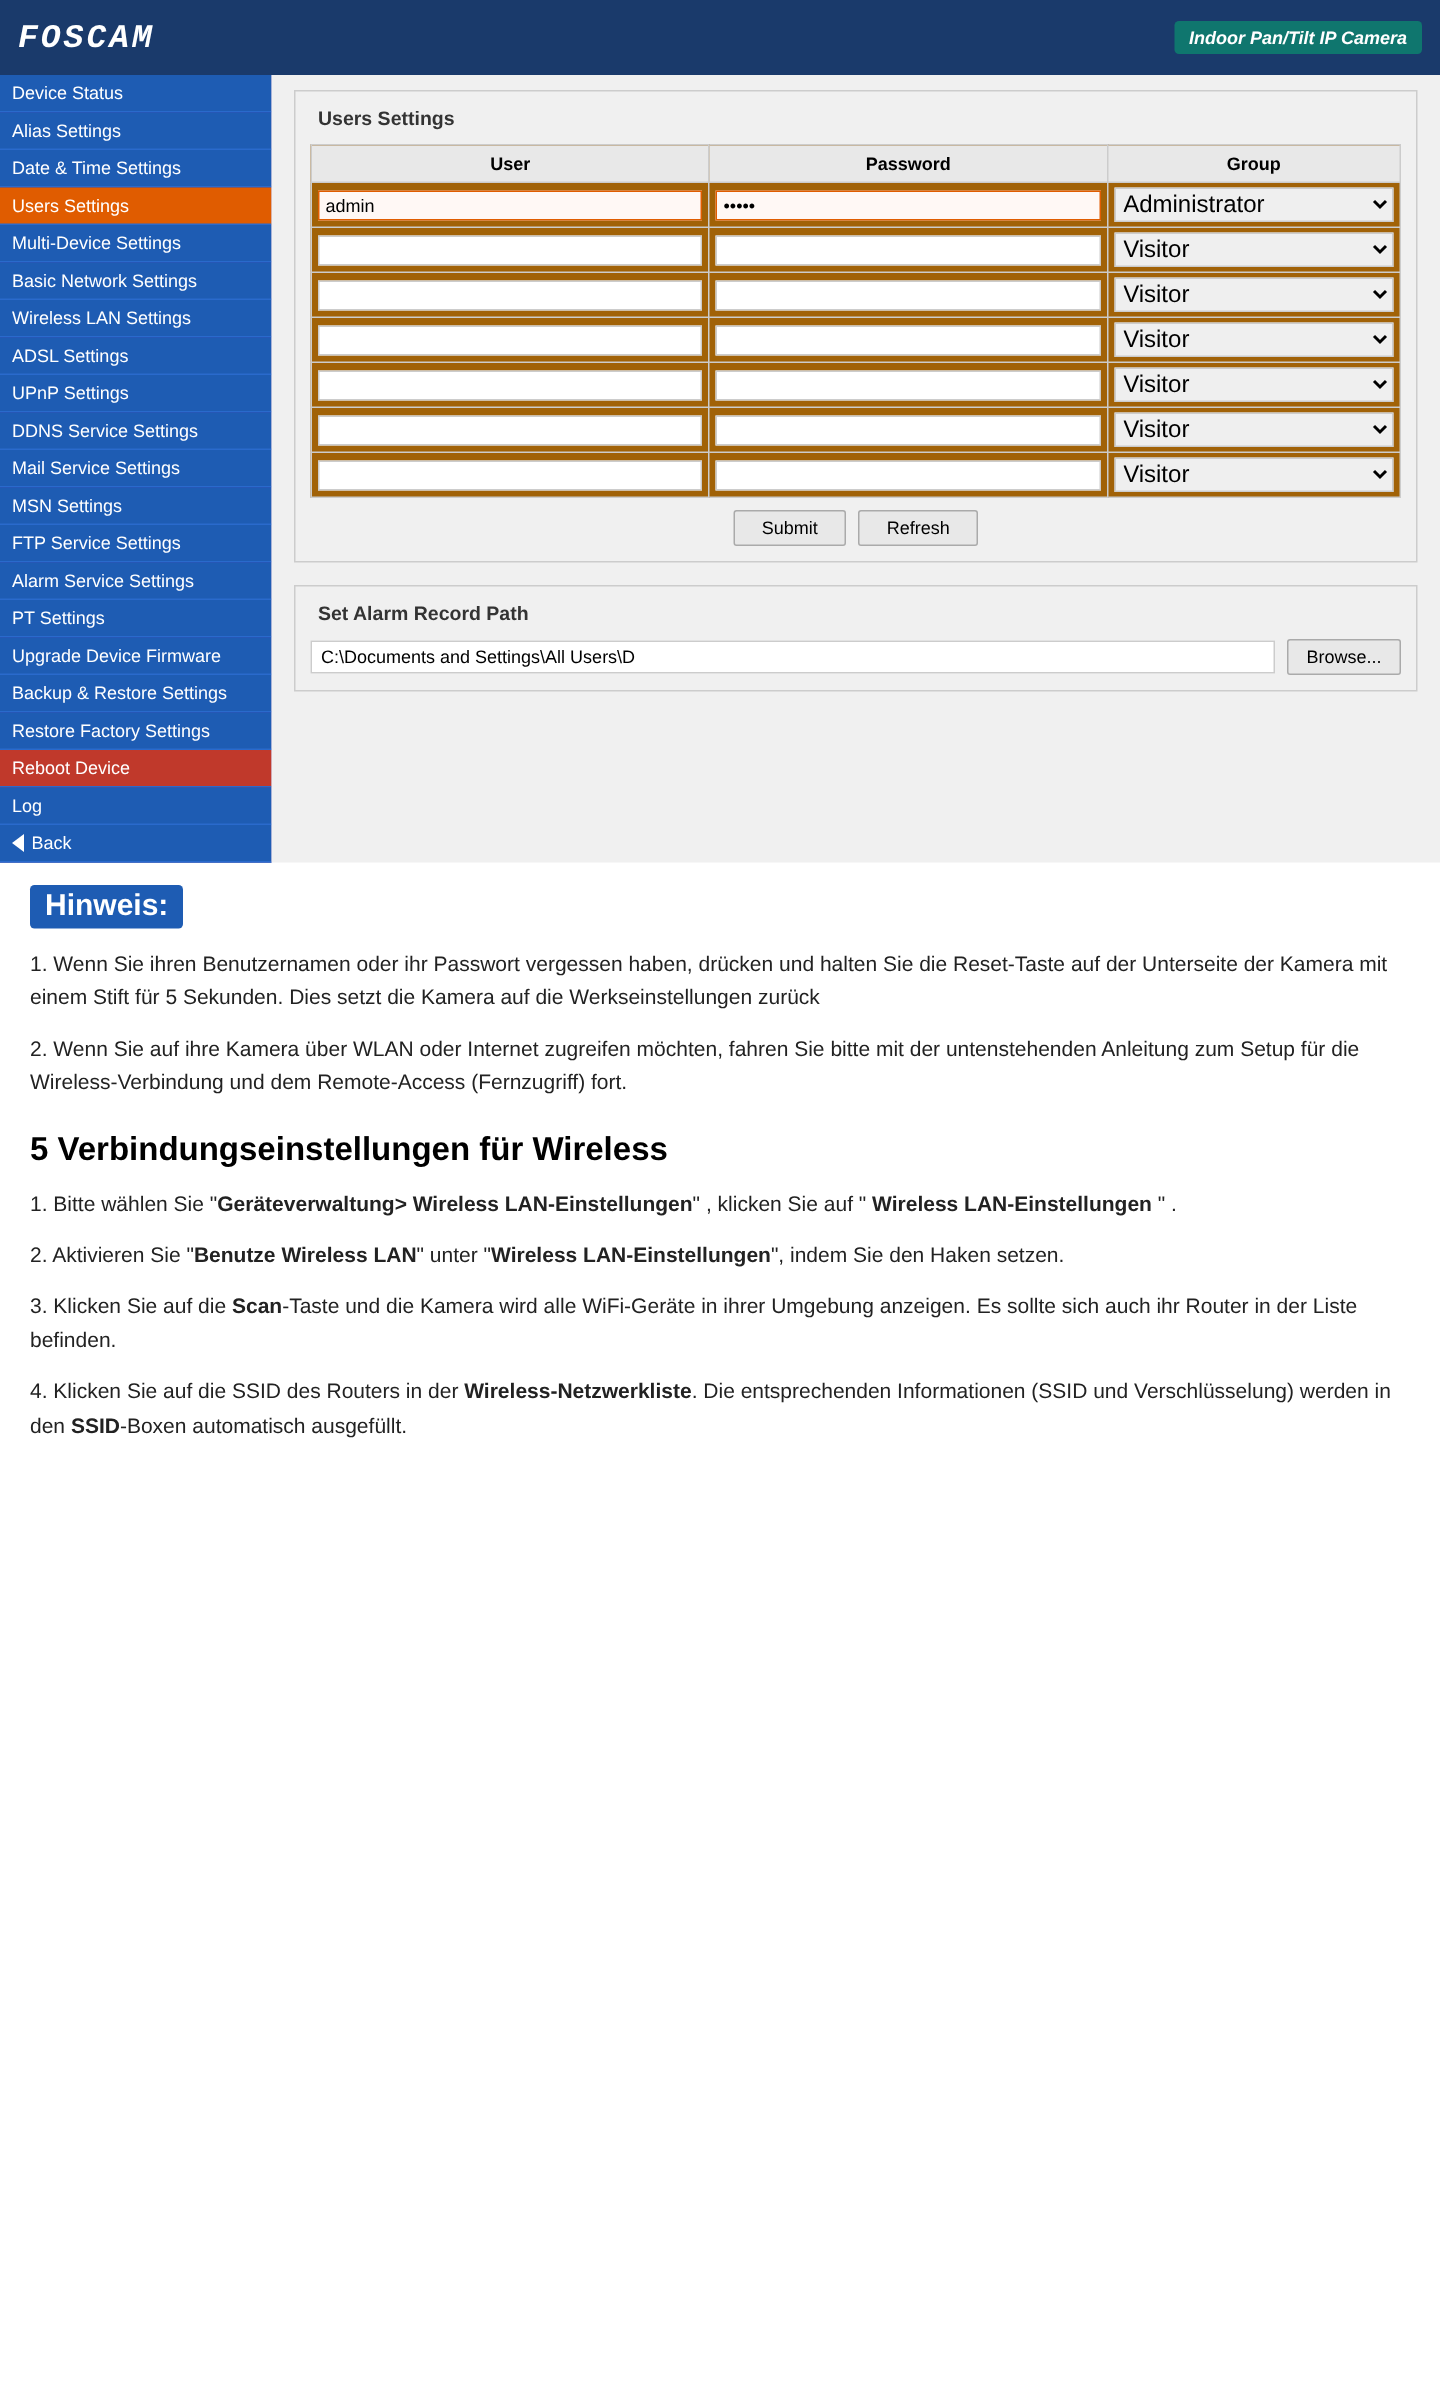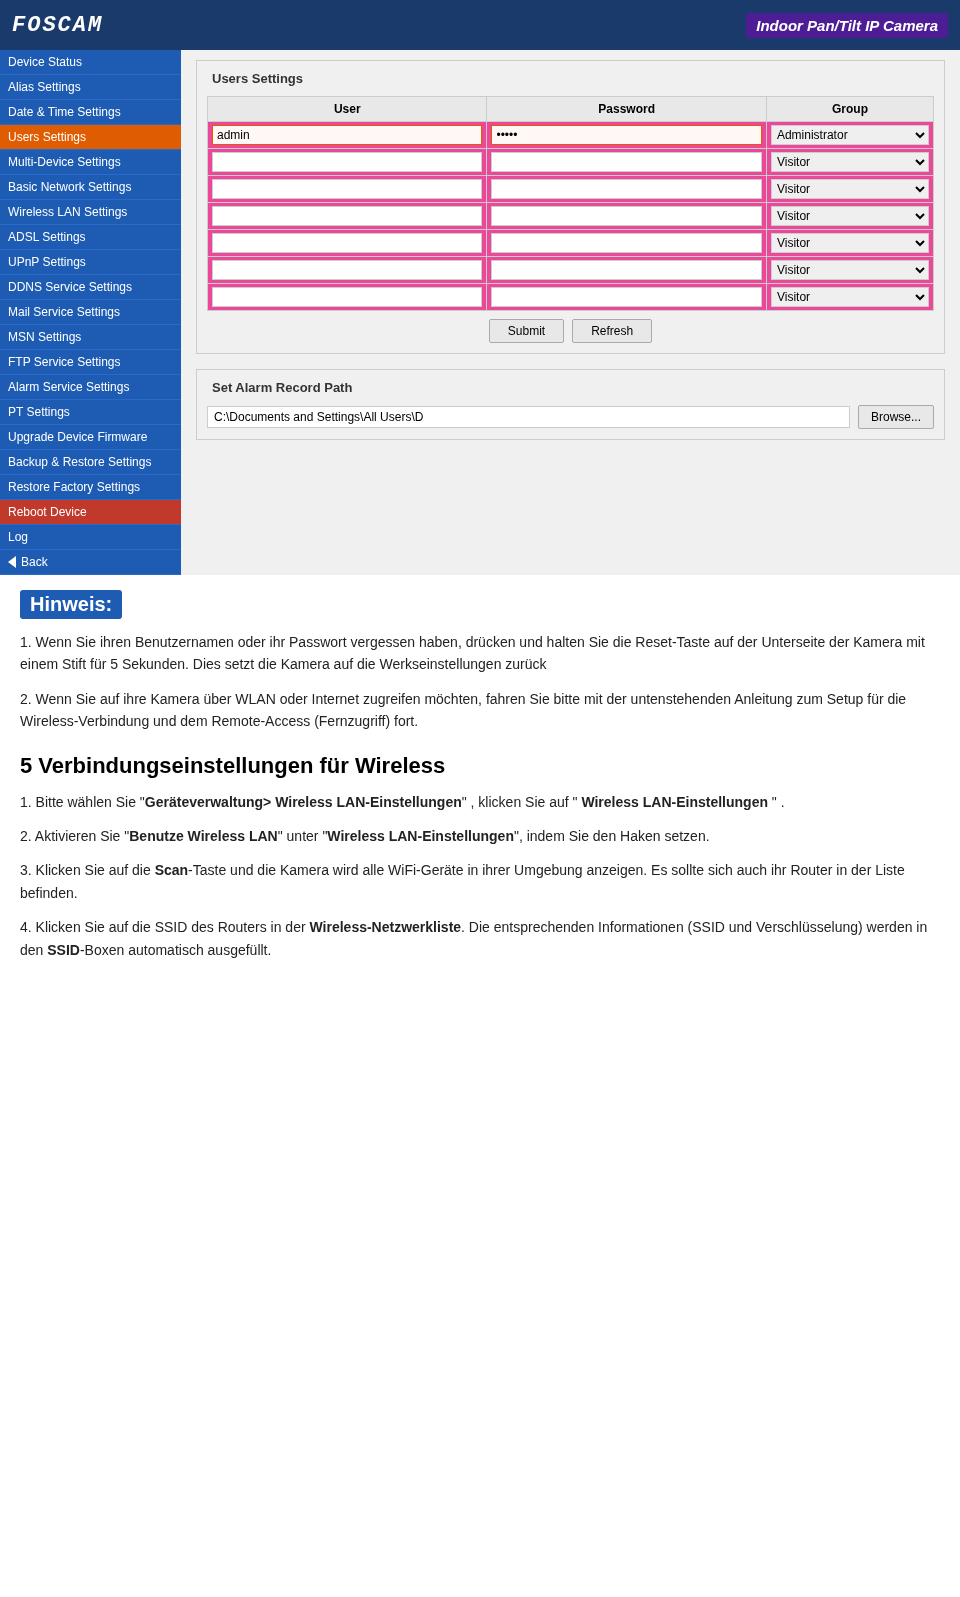--- a/index.html
+++ b/index.html
@@ -17,24 +17,24 @@
     .header-logo {
       color: #fff;
       font-size: 22px;
       font-weight: bold;
       font-style: italic;
       letter-spacing: 2px;
       font-family: Liberation Mono, monospace;
     }
     .header-title {
       color: #fff;
-      font-size: 15px;
+      font-size: 12px;
       font-style: italic;
       font-weight: bold;
-      background: #4c1d95;
+      background: #0f766e;
       padding: 4px 10px;
       border-radius: 3px;
     }
 
     
     .main-layout {
       display: flex;
       width: 100%;
     }
 
@@ -90,21 +90,21 @@
       font-weight: bold;
       color: #333;
       margin-bottom: 10px;
       padding-left: 5px;
     }
 
     
     .users-table {
       width: 100%;
       border-collapse: collapse;
-      background: #ec4899;
+      background: #a16207;
       padding-left: 23px;
     }
     .users-table th {
       background: #e8e8e8;
       border: 1px solid #ccc;
       padding: 5px 8px;
       text-align: center;
       font-size: 12px;
     }
     .users-table td {
@@ -118,21 +118,21 @@
       padding: 2px 4px;
       font-size: 12px;
       background: #fff;
     }
     .users-table td input.highlight-input {
       border: 1px solid #e05c00;
       background: #fff8f5;
     }
     .users-table td select {
       width: 100%;
-      font-size: 12px;
+      font-size: 16px;
       border: 1px solid #ccc;
       padding: 1px;
     }
 
     
     .btn-row {
       display: flex;
       gap: 8px;
       justify-content: center;
       margin-top: 8px;

